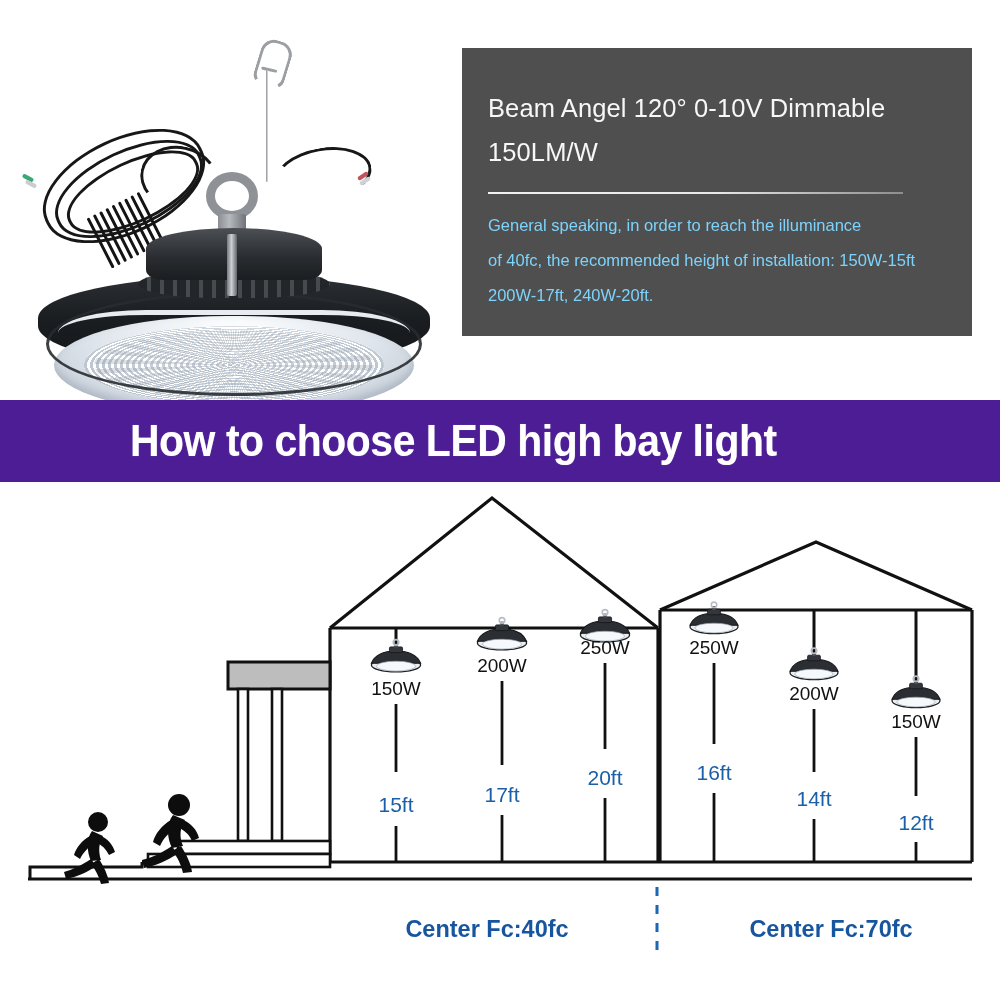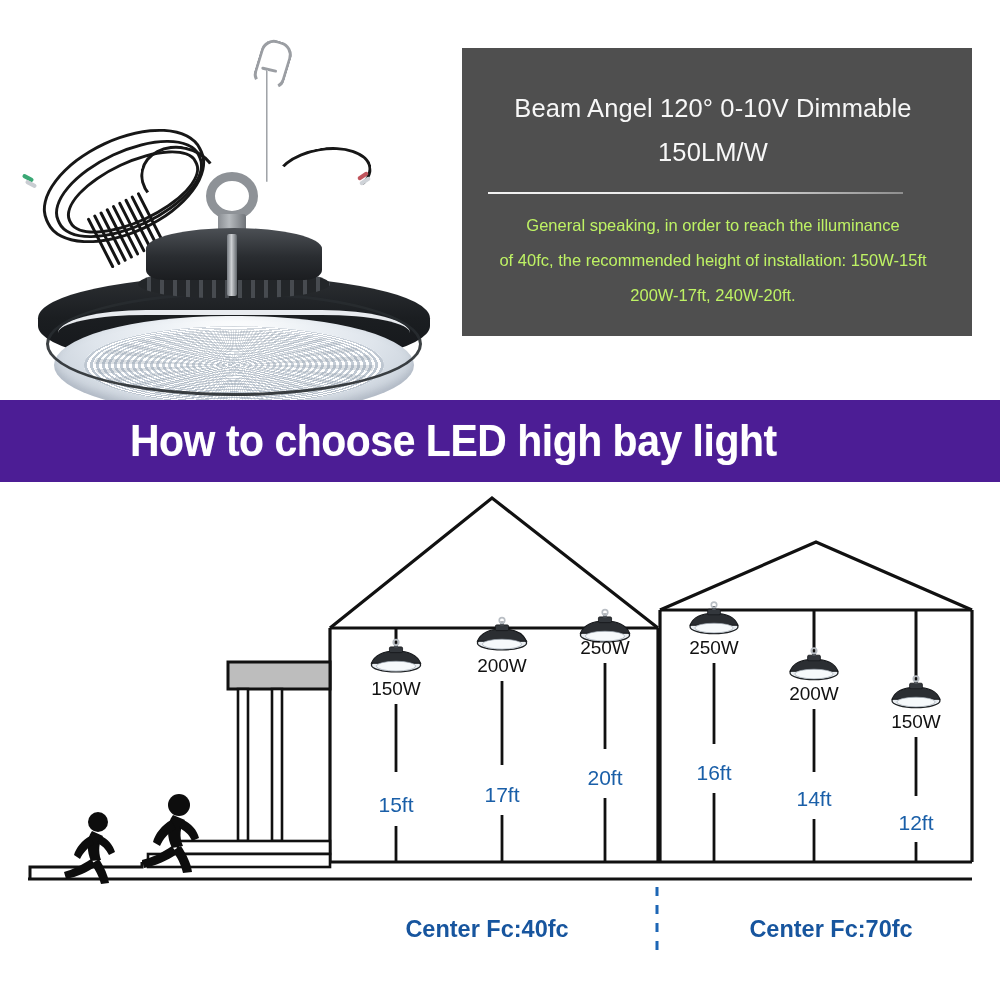--- a/index.html
+++ b/index.html
@@ -207,38 +207,37 @@
   }
 
   
   #spec-card {
     position: absolute;
     left: 462px; top: 48px;
     width: 510px; height: 288px;
     background: #4f4f4f;
     box-sizing: border-box;
     padding: 38px 34px 8px 26px;
-    text-align: center;
   }
   #spec-title {
     color: #f7f7f7;
     font-size: 25.5px;
     line-height: 44px;
     font-weight: 400;
     letter-spacing: .1px;
     white-space: pre-line;
   }
   #spec-divider {
     margin: 18px 0 14px 0;
     height: 2px;
     width: 415px;
     background: linear-gradient(to right, #f2f2f2 0%, #e8e8e8 55%, #8e8e8e 100%);
   }
   #spec-body {
-    color: #bef264;
+    color: #7dd3fc;
     font-size: 16.5px;
     line-height: 35px;
     font-weight: 400;
     white-space: pre-line;
   }
 
   
   #banner {
     position: absolute;
     left: 0; top: 400px;

